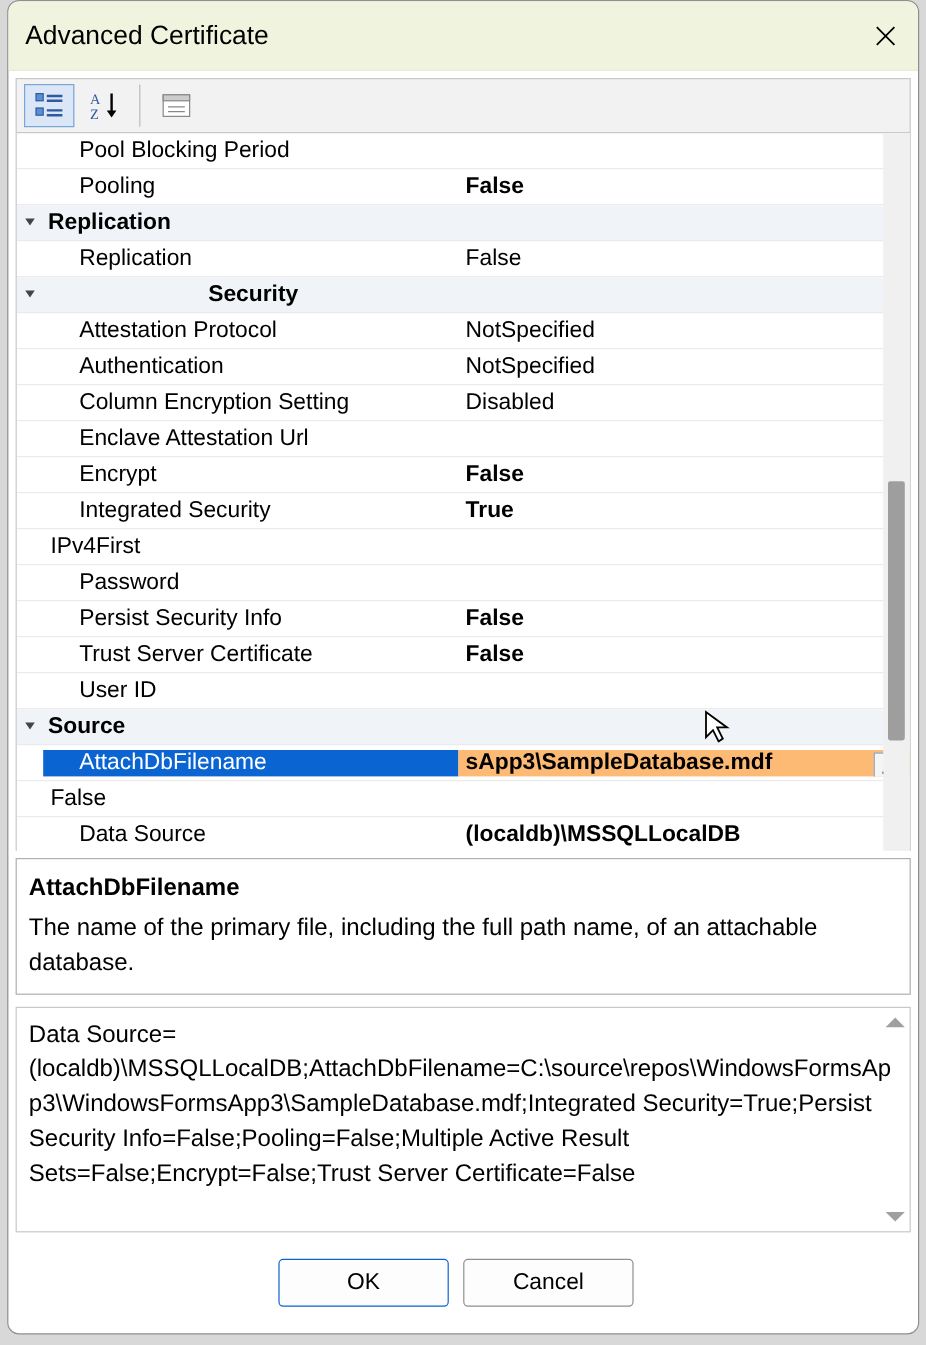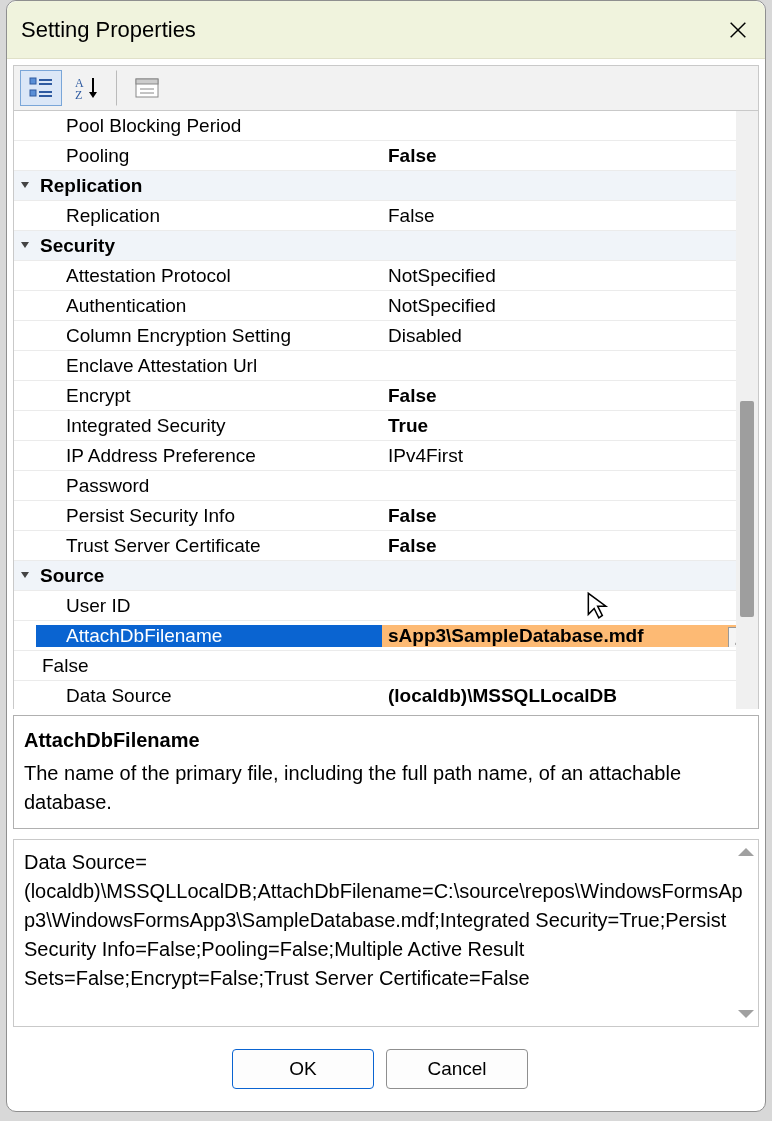--- a/index.html
+++ b/index.html
@@ -76,21 +76,21 @@
 
   .cursor { position:absolute; left:572px; top:480px; pointer-events:none; }
   .cursor svg { width:28px; height:28px; }
 </style>
 </head>
 <body>
 
 <div class="dialog">
 
   <div class="titlebar">
-    <div class="titlebar-title">Setting Properties</div>
+    <div class="titlebar-title">Advanced Certificate</div>
     <div class="close-btn">
       <svg viewBox="0 0 24 24">
           <path d="M4 4 L20 20 M20 4 L4 20" stroke="#000" stroke-width="1.6" fill="none"></path>
         </svg>
     </div>
   </div>
 
   <div class="toolbar">
     <div class="tool active" title="Categorized">
       <svg viewBox="0 0 28 28">
@@ -140,21 +140,21 @@
         </div>
         <div class="row">
           <div class="expander"></div>
           <div class="name indent">Replication</div>
           <div class="value">False</div>
         </div>
         <div class="row cat">
           <div class="expander"><svg width="12" height="12" viewBox="0 0 12 12">
               <path d="M2 3 L10 3 L6 9 Z" fill="#444"></path>
             </svg></div>
-          <div class="name" style="padding-left: 4px;">Security</div>
+          <div class="name" style="padding-left: 4px; text-align: center;">Security</div>
         </div>
         <div class="row">
           <div class="expander"></div>
           <div class="name indent">Attestation Protocol</div>
           <div class="value">NotSpecified</div>
         </div>
         <div class="row">
           <div class="expander"></div>
           <div class="name indent">Authentication</div>
           <div class="value">NotSpecified</div>
@@ -174,49 +174,48 @@
           <div class="name indent">Encrypt</div>
           <div class="value bold">False</div>
         </div>
         <div class="row">
           <div class="expander"></div>
           <div class="name indent">Integrated Security</div>
           <div class="value bold">True</div>
         </div>
         <div class="row">
           <div class="expander"></div>
-          <div class="name indent">IP Address Preference</div>
           <div class="value">IPv4First</div>
         </div>
         <div class="row">
           <div class="expander"></div>
           <div class="name indent">Password</div>
           <div class="value"></div>
         </div>
         <div class="row">
           <div class="expander"></div>
           <div class="name indent">Persist Security Info</div>
           <div class="value bold">False</div>
         </div>
         <div class="row">
           <div class="expander"></div>
           <div class="name indent">Trust Server Certificate</div>
           <div class="value bold">False</div>
+        </div>
+        <div class="row">
+          <div class="expander"></div>
+          <div class="name indent">User ID</div>
+          <div class="value"></div>
         </div>
         <div class="row cat">
           <div class="expander"><svg width="12" height="12" viewBox="0 0 12 12">
               <path d="M2 3 L10 3 L6 9 Z" fill="#444"></path>
             </svg></div>
           <div class="name" style="padding-left: 4px;">Source</div>
         </div>
-        <div class="row">
-          <div class="expander"></div>
-          <div class="name indent">User ID</div>
-          <div class="value"></div>
-        </div>
         <div class="row selected">
           <div class="expander"></div>
           <div class="name indent">AttachDbFilename</div>
           <div class="value bold">sApp3\SampleDatabase.mdf<div class="ellipsis-btn">...</div></div>
         </div>
         <div class="row">
           <div class="expander"></div>
           <div class="value">False</div>
         </div>
         <div class="row">

